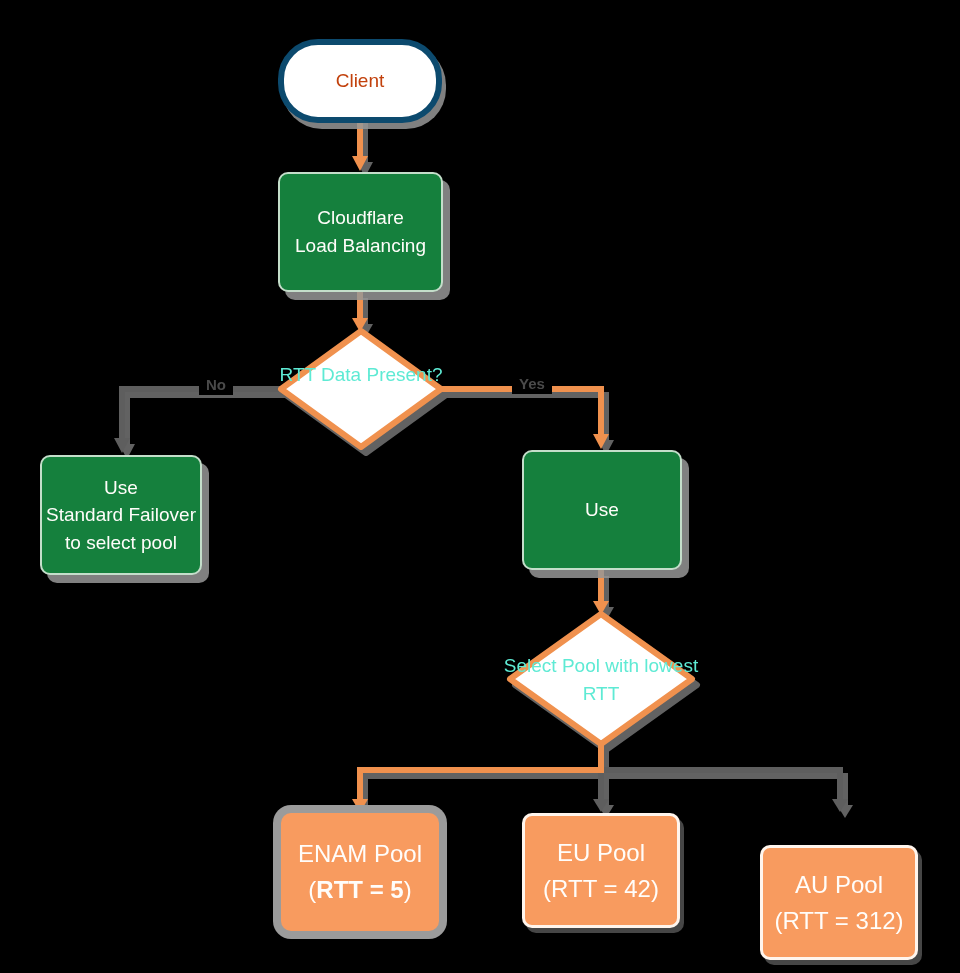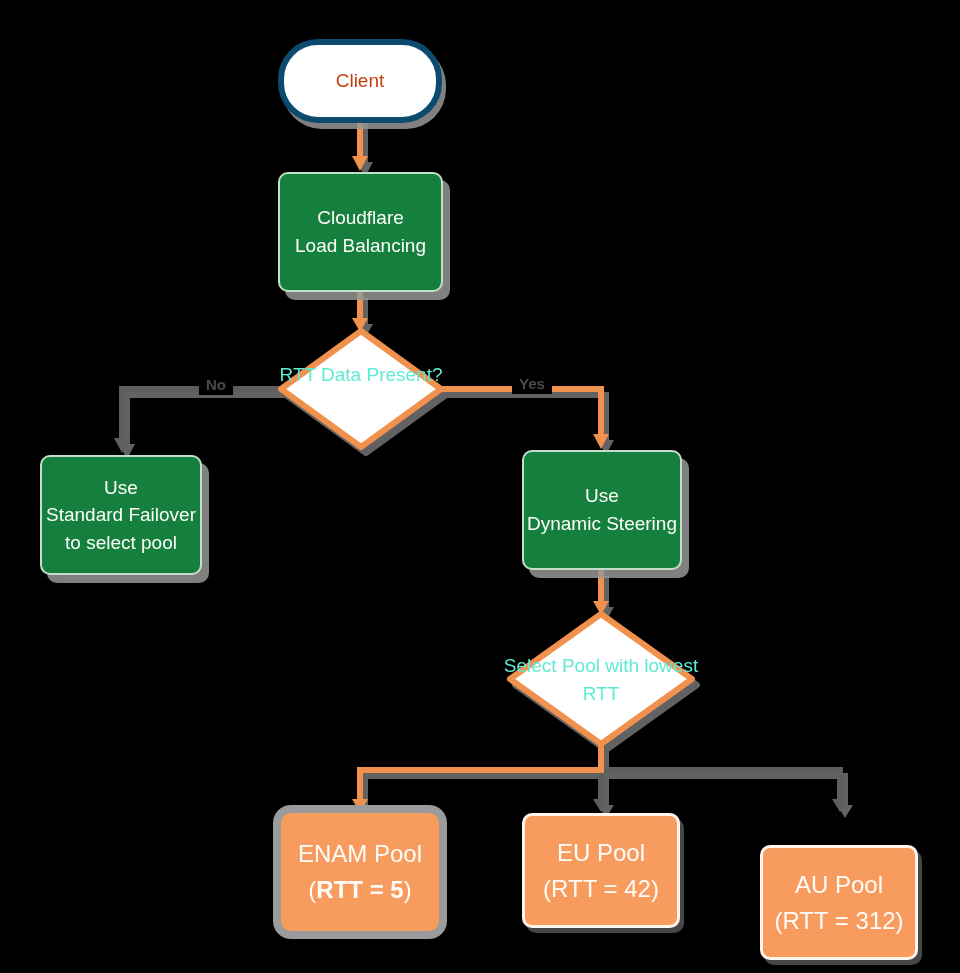--- a/index.html
+++ b/index.html
@@ -101,21 +101,20 @@
     <span class="elabel lbl-yes">Yes</span>
 
     <div class="node obox n-failover">
       <span class="ln">Use</span>
       <span class="ln">Standard Failover</span>
       <span class="ln">to select pool</span>
     </div>
 
     <div class="node obox n-steering">
       <span class="ln">Use</span>
-      <span class="ln">Dynamic Steering</span>
     </div>
 
     <div class="dtext t-select">
       <span class="ln">Select Pool</span>
       <span class="ln">with lowest RTT</span>
     </div>
 
     <div class="node pool n-enam">
       <span class="ln">ENAM Pool</span>
       <span class="ln"><span>(</span><b>RTT = 5</b><span>)</span></span>

